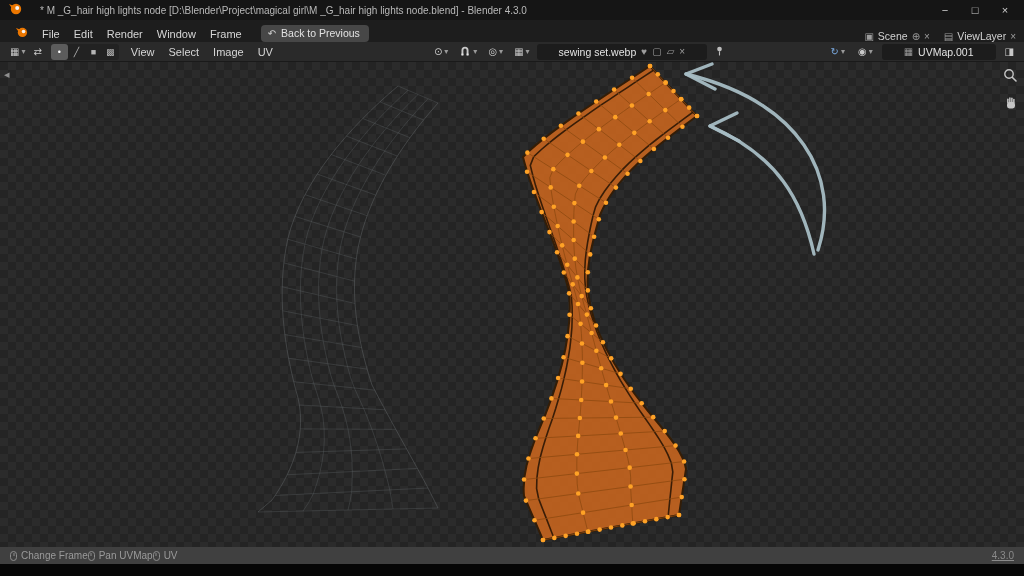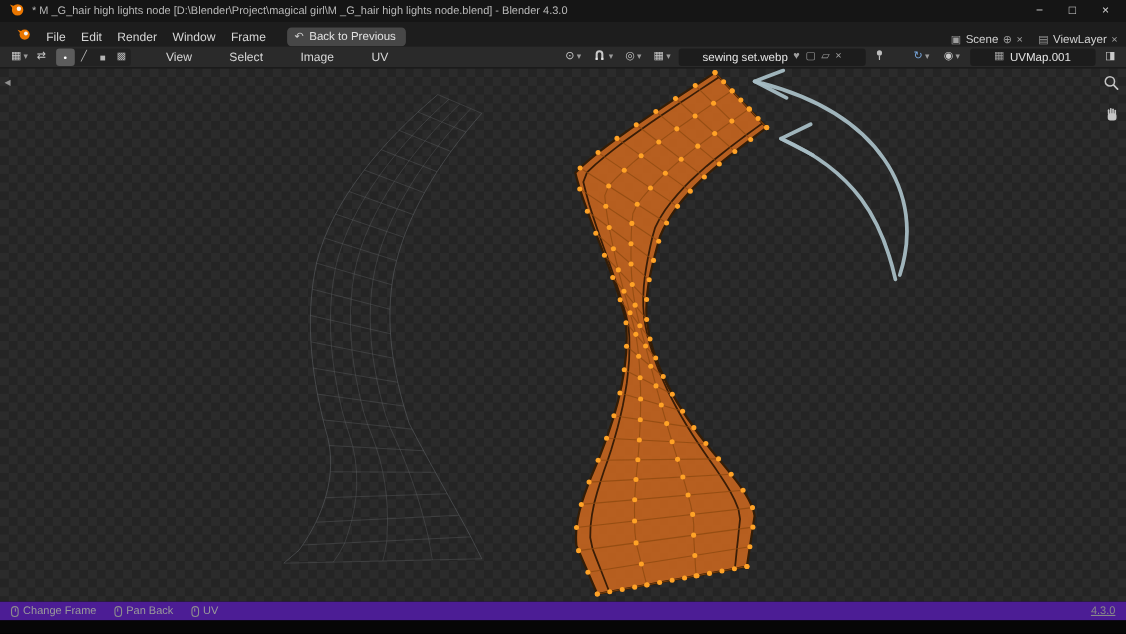--- a/index.html
+++ b/index.html
@@ -7,21 +7,21 @@
     --annotation:#d4d4d4; --accent:#ea7600; --ck-l:#2b2b2b; --ck-d:#242424;
   }
   *{box-sizing:border-box; margin:0; padding:0;}
   body{
     width:1024px; height:576px; overflow:hidden; position:relative;
     background:#000; font-family:"Liberation Sans","DejaVu Sans",sans-serif;
     color:#ccc; -webkit-font-smoothing:antialiased;
   }
   
   .titlebar{position:absolute; top:0; left:0; right:0; height:20px; background:#151515;
-    display:flex; align-items:center; padding:0 4px 0 8px; gap:7px; z-index:20;}
+    display:flex; align-items:center; padding:0 4px 0 8px; gap:18px; z-index:20;}
   .titlebar .title{font-size:10px; color:#b9b9b9; white-space:nowrap;}
   .tb-spacer{flex:1;}
   .win-controls{display:flex;}
   .win-controls span{width:30px; text-align:center; font-size:11px; color:#cfcfcf; line-height:20px;}
   
   .menubar{position:absolute; top:20px; left:0; right:0; height:22px; background:#1d1d1d;
     display:flex; align-items:flex-end; padding:0 8px; z-index:20; font-size:11px; color:#d6d6d6;}
   .menu-item{padding:2px 7px; border-radius:3px;}
   .back-btn{margin-left:12px; background:#474747; border-radius:4px; padding:2px 9px 3px 7px;
     font-size:10.5px; color:#e2e2e2; display:flex; align-items:center; gap:5px;}
@@ -33,42 +33,42 @@
   .header{position:absolute; top:42px; left:0; right:0; height:20px; background:#2a2a2a;
     display:flex; align-items:center; padding:0 6px; z-index:20; font-size:11px; color:#d6d6d6;
     border-bottom:1px solid #1a1a1a;}
   .hdr-btn{padding:1px 4px; border-radius:3px; color:#c9c9c9; font-size:10px;
     display:flex; align-items:center; gap:2px;}
   .caret{font-size:8px; color:#9a9a9a;}
   .mode-group{display:flex; background:#222; border-radius:3px; margin:0 5px;}
   .mode-btn{width:17px; height:16px; display:flex; align-items:center; justify-content:center;
     font-size:9px; color:#b5b5b5;}
   .mode-btn.active{background:#5c5c5c; color:#fff; border-radius:3px;}
-  .hdr-menu{padding:2px 7px; border-radius:3px;margin-left:20px;}
+  .hdr-menu{padding:2px 7px; border-radius:3px;}
   .field{background:#1c1c1c; border-radius:3px; padding:1px 22px; font-size:10.5px; color:#e3e3e3;
     display:flex; align-items:center; gap:5px; height:16px;}
   .center-cluster{display:flex; align-items:center; margin-left:150px; gap:3px;}
   .hdr-spacer{flex:1;}
   .right-cluster{display:flex; align-items:center; gap:5px;}
   .ico-blue{color:#7aa9e0;}
   
   .viewport{position:absolute; top:62px; bottom:29px; left:0; right:0; z-index:1;
     background:repeating-conic-gradient(var(--ck-l) 0% 25%, var(--ck-d) 0% 50%) 0 0 / 16px 16px;}
   #uv-svg{position:absolute; inset:0; width:100%; height:100%; z-index:2;}
   .island-fill{fill:var(--fill); fill-opacity:.95; stroke:var(--outline); stroke-width:2;}
   .rail-hidden{fill:none; stroke:none;}
   .wire-rail{fill:none; stroke:var(--wire); stroke-opacity:.5; stroke-width:.9;}
   .arrow-path{fill:none; stroke:var(--arrow); stroke-width:3.4; stroke-linecap:round; stroke-linejoin:round; stroke-opacity:.95;}
   .annotation{position:absolute; left:656px; top:208px; z-index:3; font-size:27px; font-weight:500;
     letter-spacing:1px; color:var(--annotation); white-space:nowrap;}
   .vp-left-toggle{position:absolute; left:4px; top:6px; z-index:3; color:#8f8f8f; font-size:11px;}
   .vp-tools{position:absolute; right:6px; top:6px; z-index:3; display:flex; flex-direction:column; gap:9px; align-items:center;}
   
-  .statusbar{position:absolute; left:0; right:0; bottom:12px; height:17px; background:#4c1d95;
-    display:flex; align-items:center; gap:16px; padding:0 10px; z-index:20; font-size:10px; color:#9a9a9a;}
+  .statusbar{position:absolute; left:0; right:0; bottom:12px; height:17px; background:#404040;
+    display:flex; align-items:center; padding:0 10px; z-index:20; font-size:10px; color:#9a9a9a;}
   .black-strip{position:absolute; left:0; right:0; bottom:0; height:12px; background:#060606; z-index:20;}
   .sb-item{display:flex; align-items:center; gap:4px;}
   .mouse-ico{width:7px; height:10px; border:1px solid #8d8d8d; border-radius:3.5px; position:relative;}
   .mouse-ico::after{content:""; position:absolute; left:50%; top:1px; width:1px; height:3px;
     background:#8d8d8d; transform:translateX(-50%);}
   .sb-spacer{flex:1;}
   .version{color:#8a8a8a;text-decoration:underline;}
 </style>
 </head>
 <body>
@@ -431,21 +431,21 @@
   </div>
 </div>
 
 <div class="statusbar">
   <div class="sb-item">
     <span class="mouse-ico"></span>
     <span>Change Frame</span>
   </div>
   <div class="sb-item">
     <span class="mouse-ico"></span>
-    <span>Pan Back</span>
+    <span>Pan UVMap</span>
   </div>
   <div class="sb-item">
     <span class="mouse-ico"></span>
     <span>UV</span>
   </div>
   <span class="sb-spacer"></span>
   <span class="version">4.3.0</span>
 </div>
 <div class="black-strip"></div>
 

